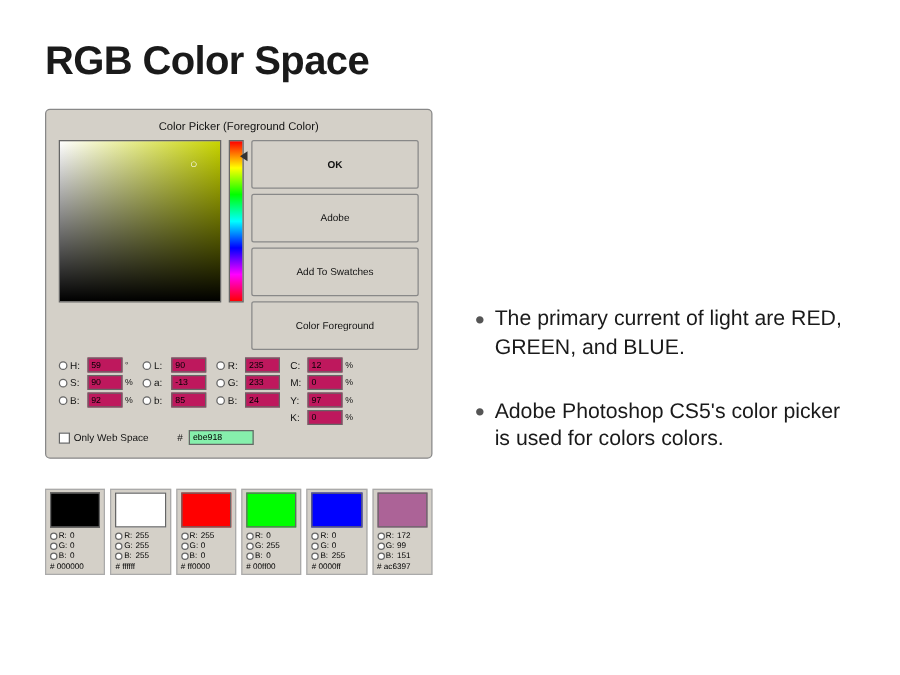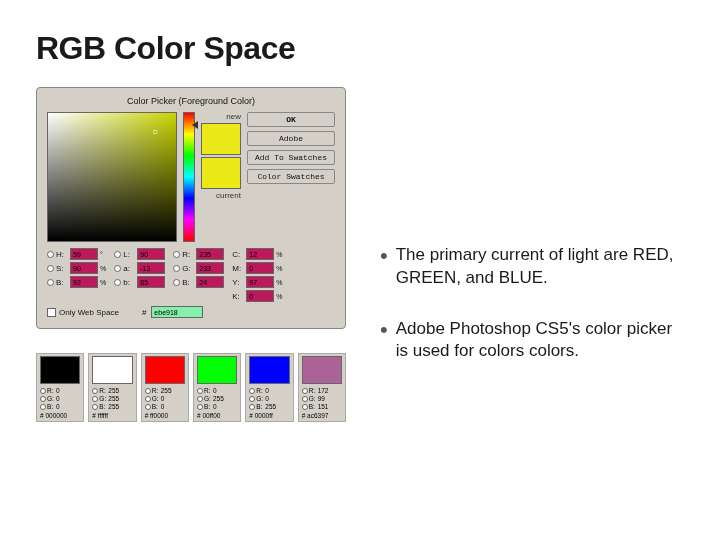--- a/index.html
+++ b/index.html
@@ -145,25 +145,24 @@
       flex-direction: column;
       gap: 4px;
       flex: 1;
     }
 
     .picker-btn {
       background: #d4d0c8;
       border: 1px solid #888;
       border-radius: 2px;
       font-size: 8px;
-      padding: 2px 6px;
+      padding: 14px 6px;
       text-align: center;
       cursor: pointer;
       white-space: nowrap;
-      font-family: Liberation Mono, monospace;
     }
 
     .picker-btn.ok-btn {
       background: #d4d0c8;
       font-weight: bold;
     }
 
     
     .picker-fields-row {
       display: flex;
@@ -329,32 +328,26 @@
         <div class="picker-title">Color Picker (Foreground Color)</div>
 
         <div class="picker-main-row">
 
           <div class="gradient-square"></div>
 
           <div class="hue-strip">
             <div class="hue-arrow"></div>
           </div>
 
-          <div class="swatch-col">
-            <div class="swatch-label">new</div>
-            <div class="swatch-new"></div>
-            <div class="swatch-current"></div>
-            <div class="swatch-label">current</div>
-          </div>
 
           <div class="picker-buttons">
             <div class="picker-btn ok-btn">OK</div>
             <div class="picker-btn">Adobe</div>
             <div class="picker-btn">Add To Swatches</div>
-            <div class="picker-btn">Color Swatches</div>
+            <div class="picker-btn">Color Foreground</div>
           </div>
         </div>
 
         <div class="picker-fields-row">
 
           <div class="field-group">
             <div class="field-row">
               <div class="field-radio"></div>
               <span class="field-label">H:</span>
               <input class="field-input" value="59" readonly="" style="">

